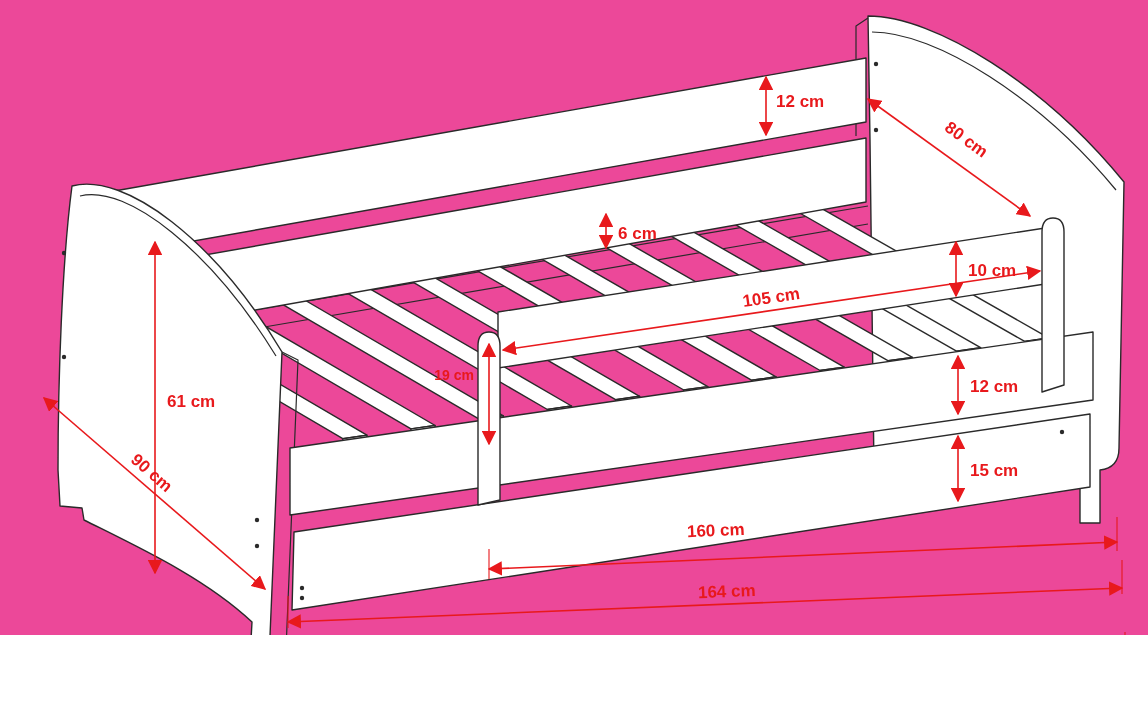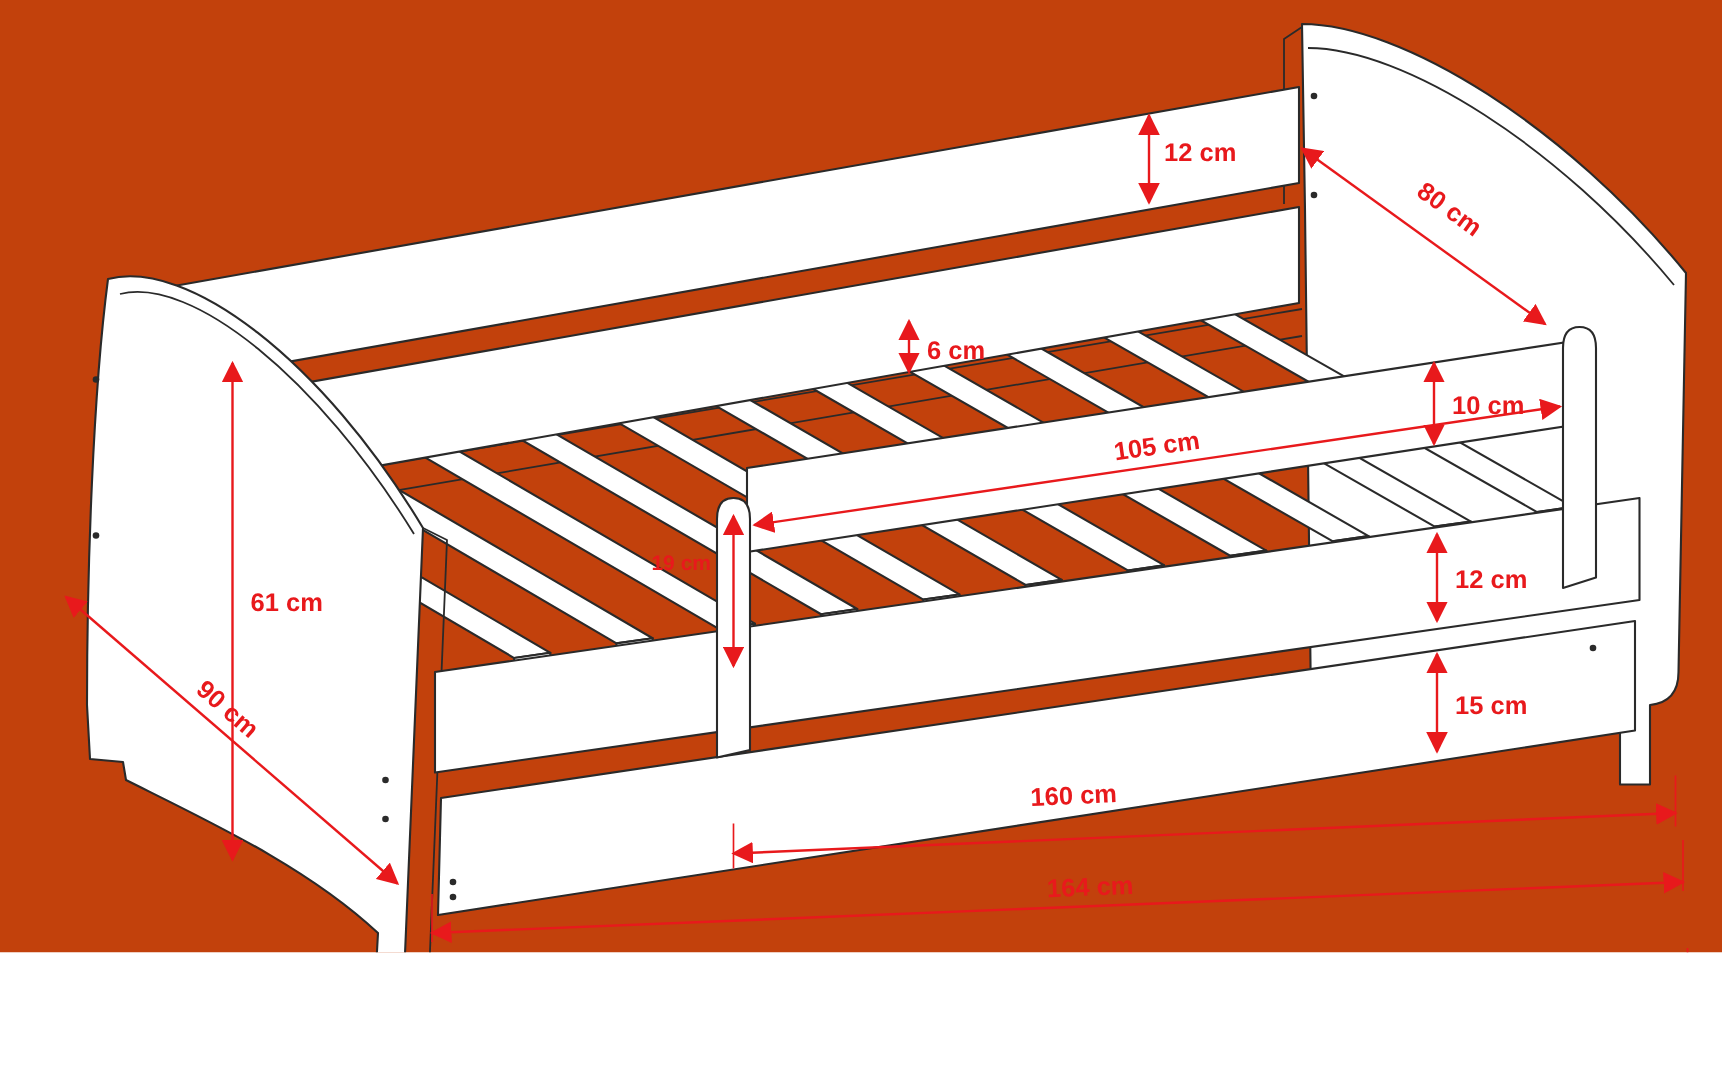--- a/index.html
+++ b/index.html
@@ -1,16 +1,16 @@
 <!DOCTYPE html>
 <html style="--dim: #e8191c;"><head>
 <meta charset="utf-8">
 <style>
   html,body{margin:0;padding:0;background:#ffffff;}
-  .stage{width:1148px;height:635px;position:relative;background:#c2410c;overflow:hidden;
+  .stage{width:1148px;height:635px;position:relative;background:#ec4899;overflow:hidden;
          font-family:"Liberation Sans",sans-serif;}
   svg{display:block;}
   .wood{fill:#ffffff;stroke:#2a2a2a;stroke-width:1.4;stroke-linejoin:round;}
   .edge{fill:none;stroke:#2a2a2a;stroke-width:1.2;stroke-linejoin:round;}
   .dot{fill:#2a2a2a;stroke:none;}
   .dim{stroke:var(--dim,#e8191c);stroke-width:1.6;fill:none;}
   .tick{stroke:var(--dim,#e8191c);stroke-width:1.1;fill:none;}
   .ahfill{fill:var(--dim,#e8191c);}
   text.dimlabel{fill:var(--dim,#e8191c);font-family:"Liberation Sans",sans-serif;
                 font-weight:bold;font-size:17px;}

